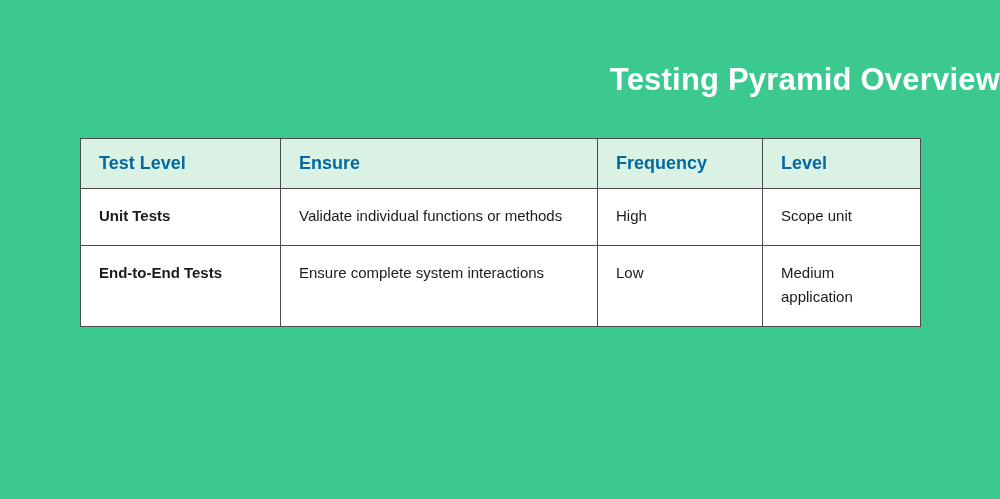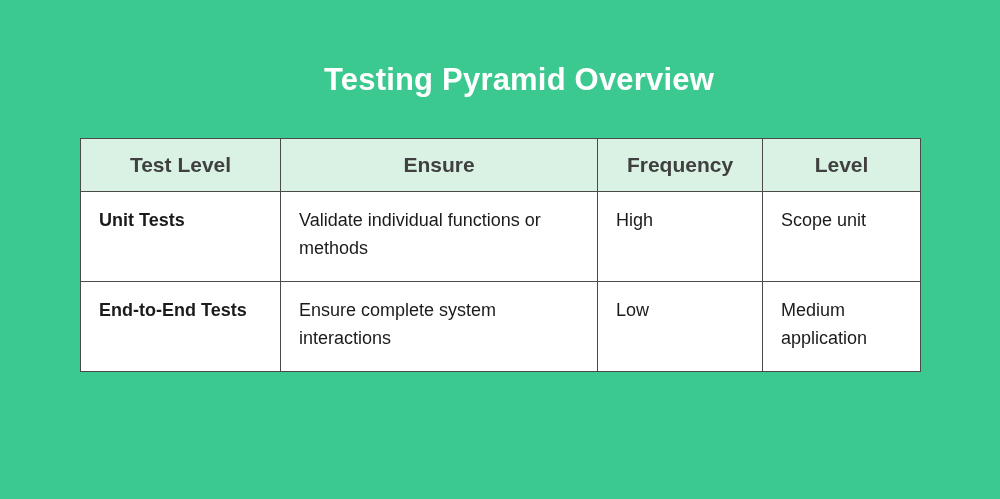--- a/index.html
+++ b/index.html
@@ -13,21 +13,21 @@
     font-family: "Liberation Sans", sans-serif;
     overflow: hidden;
   }
   .page {
     width: 1000px;
     height: 499px;
     box-sizing: border-box;
     position: relative;
   }
   .title {
-    text-align: center;
+    text-align: right;
     color: #ffffff;
     font-size: 31px;
     font-weight: bold;
     letter-spacing: 0.2px;
     padding-top: 62px;
     margin: 0;
     padding-left: 38px;
   }
   .table-wrap {
     margin: 40px auto 0 auto;
@@ -40,28 +40,27 @@
     table-layout: fixed;
   }
   table.data-table th,
   table.data-table td {
     border: 1px solid #4a4a4a;
     vertical-align: top;
     text-align: left;
   }
   table.data-table thead th {
     background: #d9f2e4;
-    font-size: 21px;
+    font-size: 18px;
     font-weight: bold;
-    color: #404040;
+    color: #0369a1;
     padding: 14px 18px;
-    text-align: center;
   }
   table.data-table tbody td {
-    font-size: 18px;
+    font-size: 15px;
     color: #1b1b1b;
     padding: 15px 18px 18px 18px;
     line-height: 1.55;
   }
   table.data-table tbody td.level {
     font-weight: bold;
   }
   col.c1 { width: 200px; }
   col.c2 { width: 317px; }
   col.c3 { width: 165px; }

